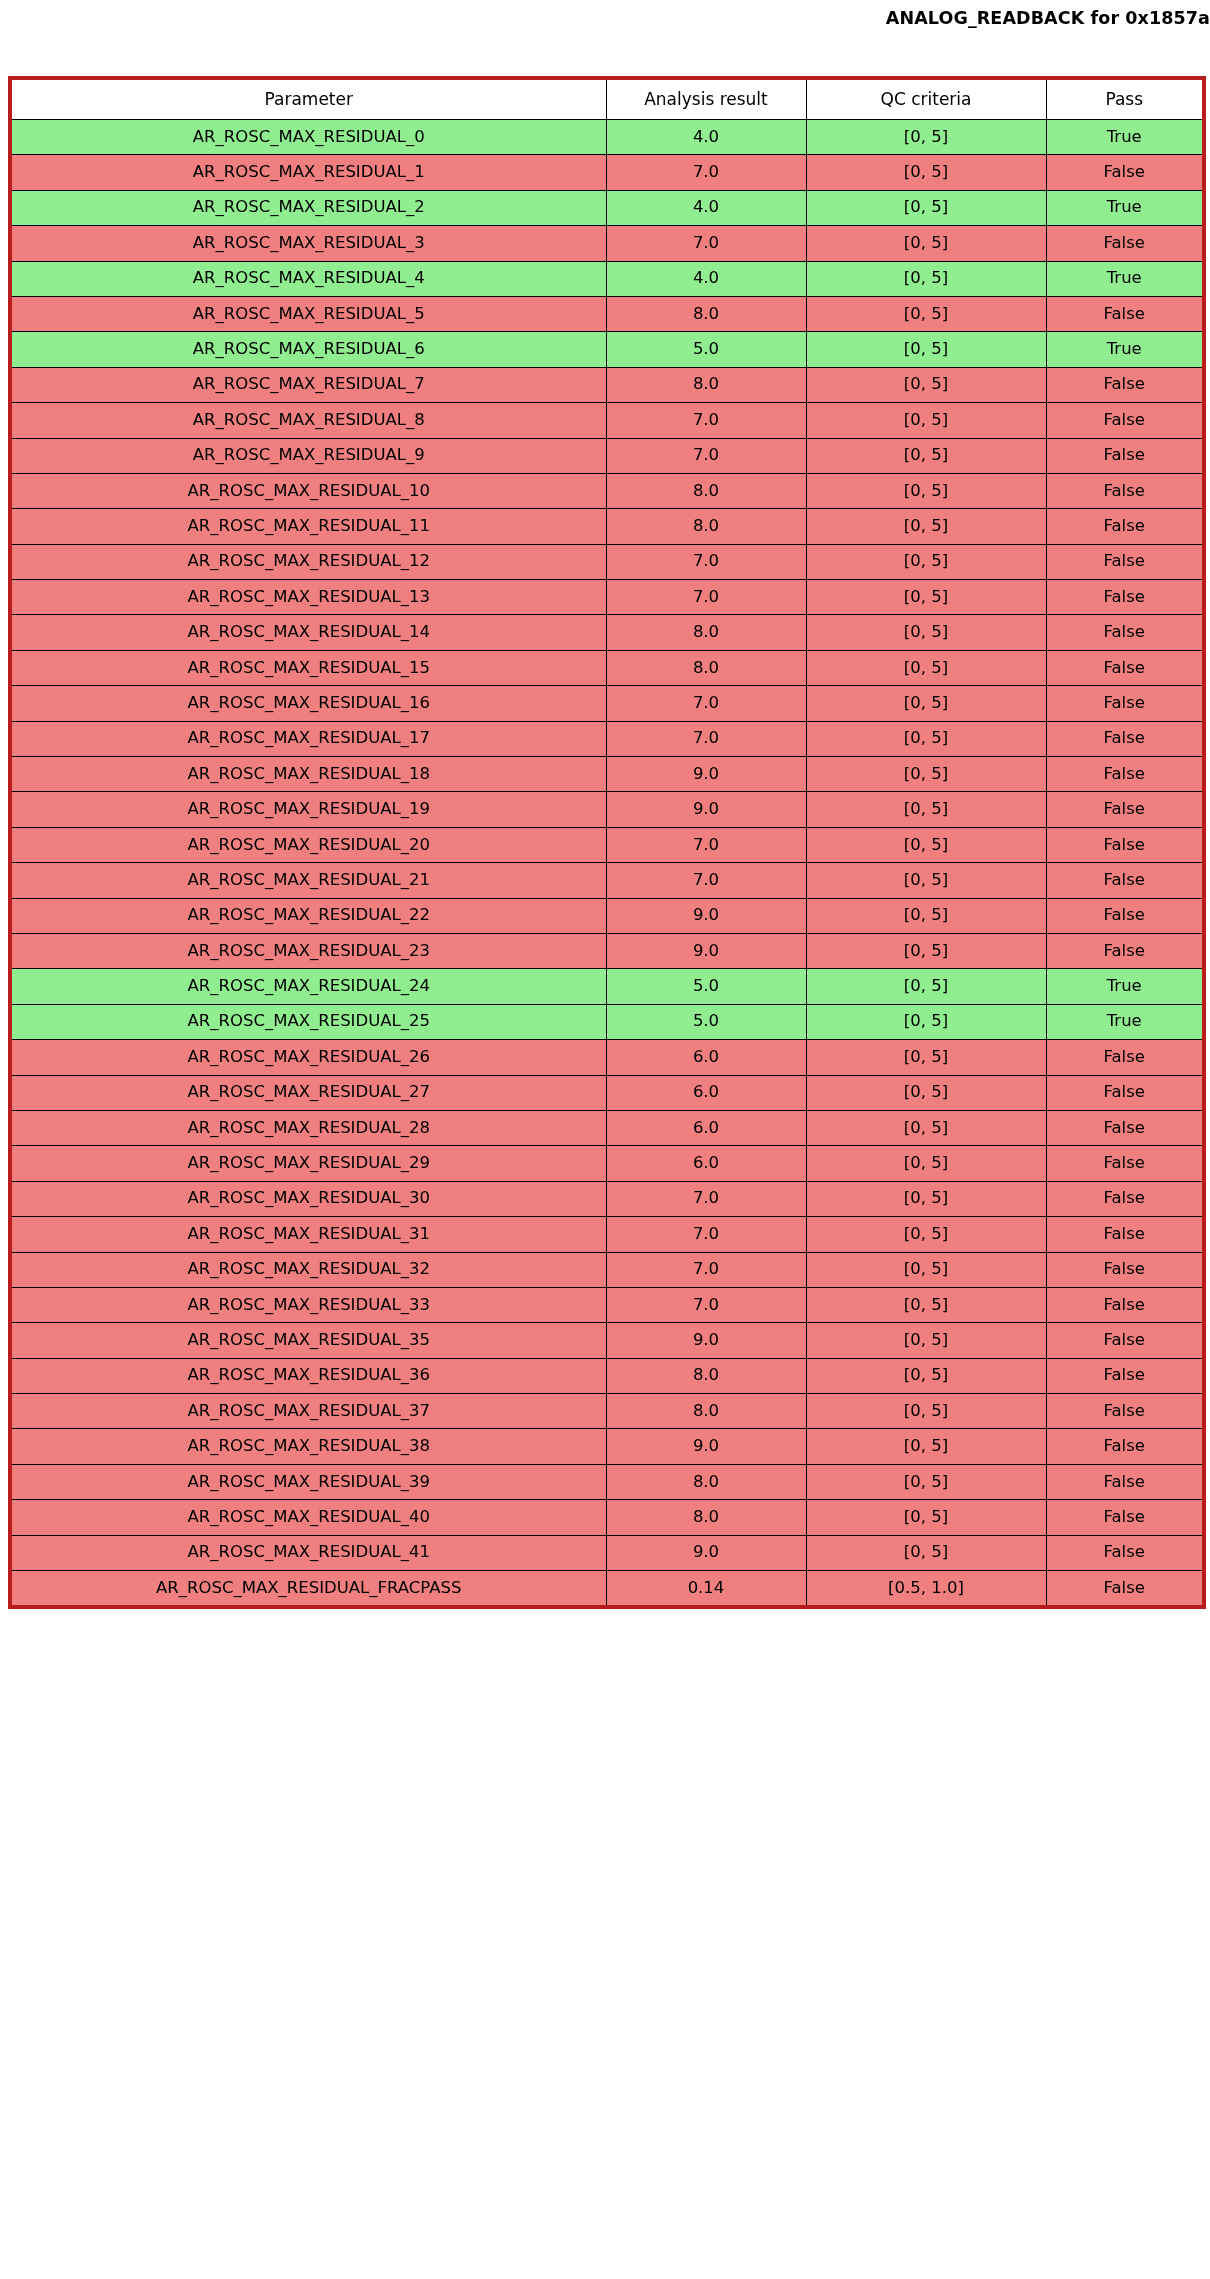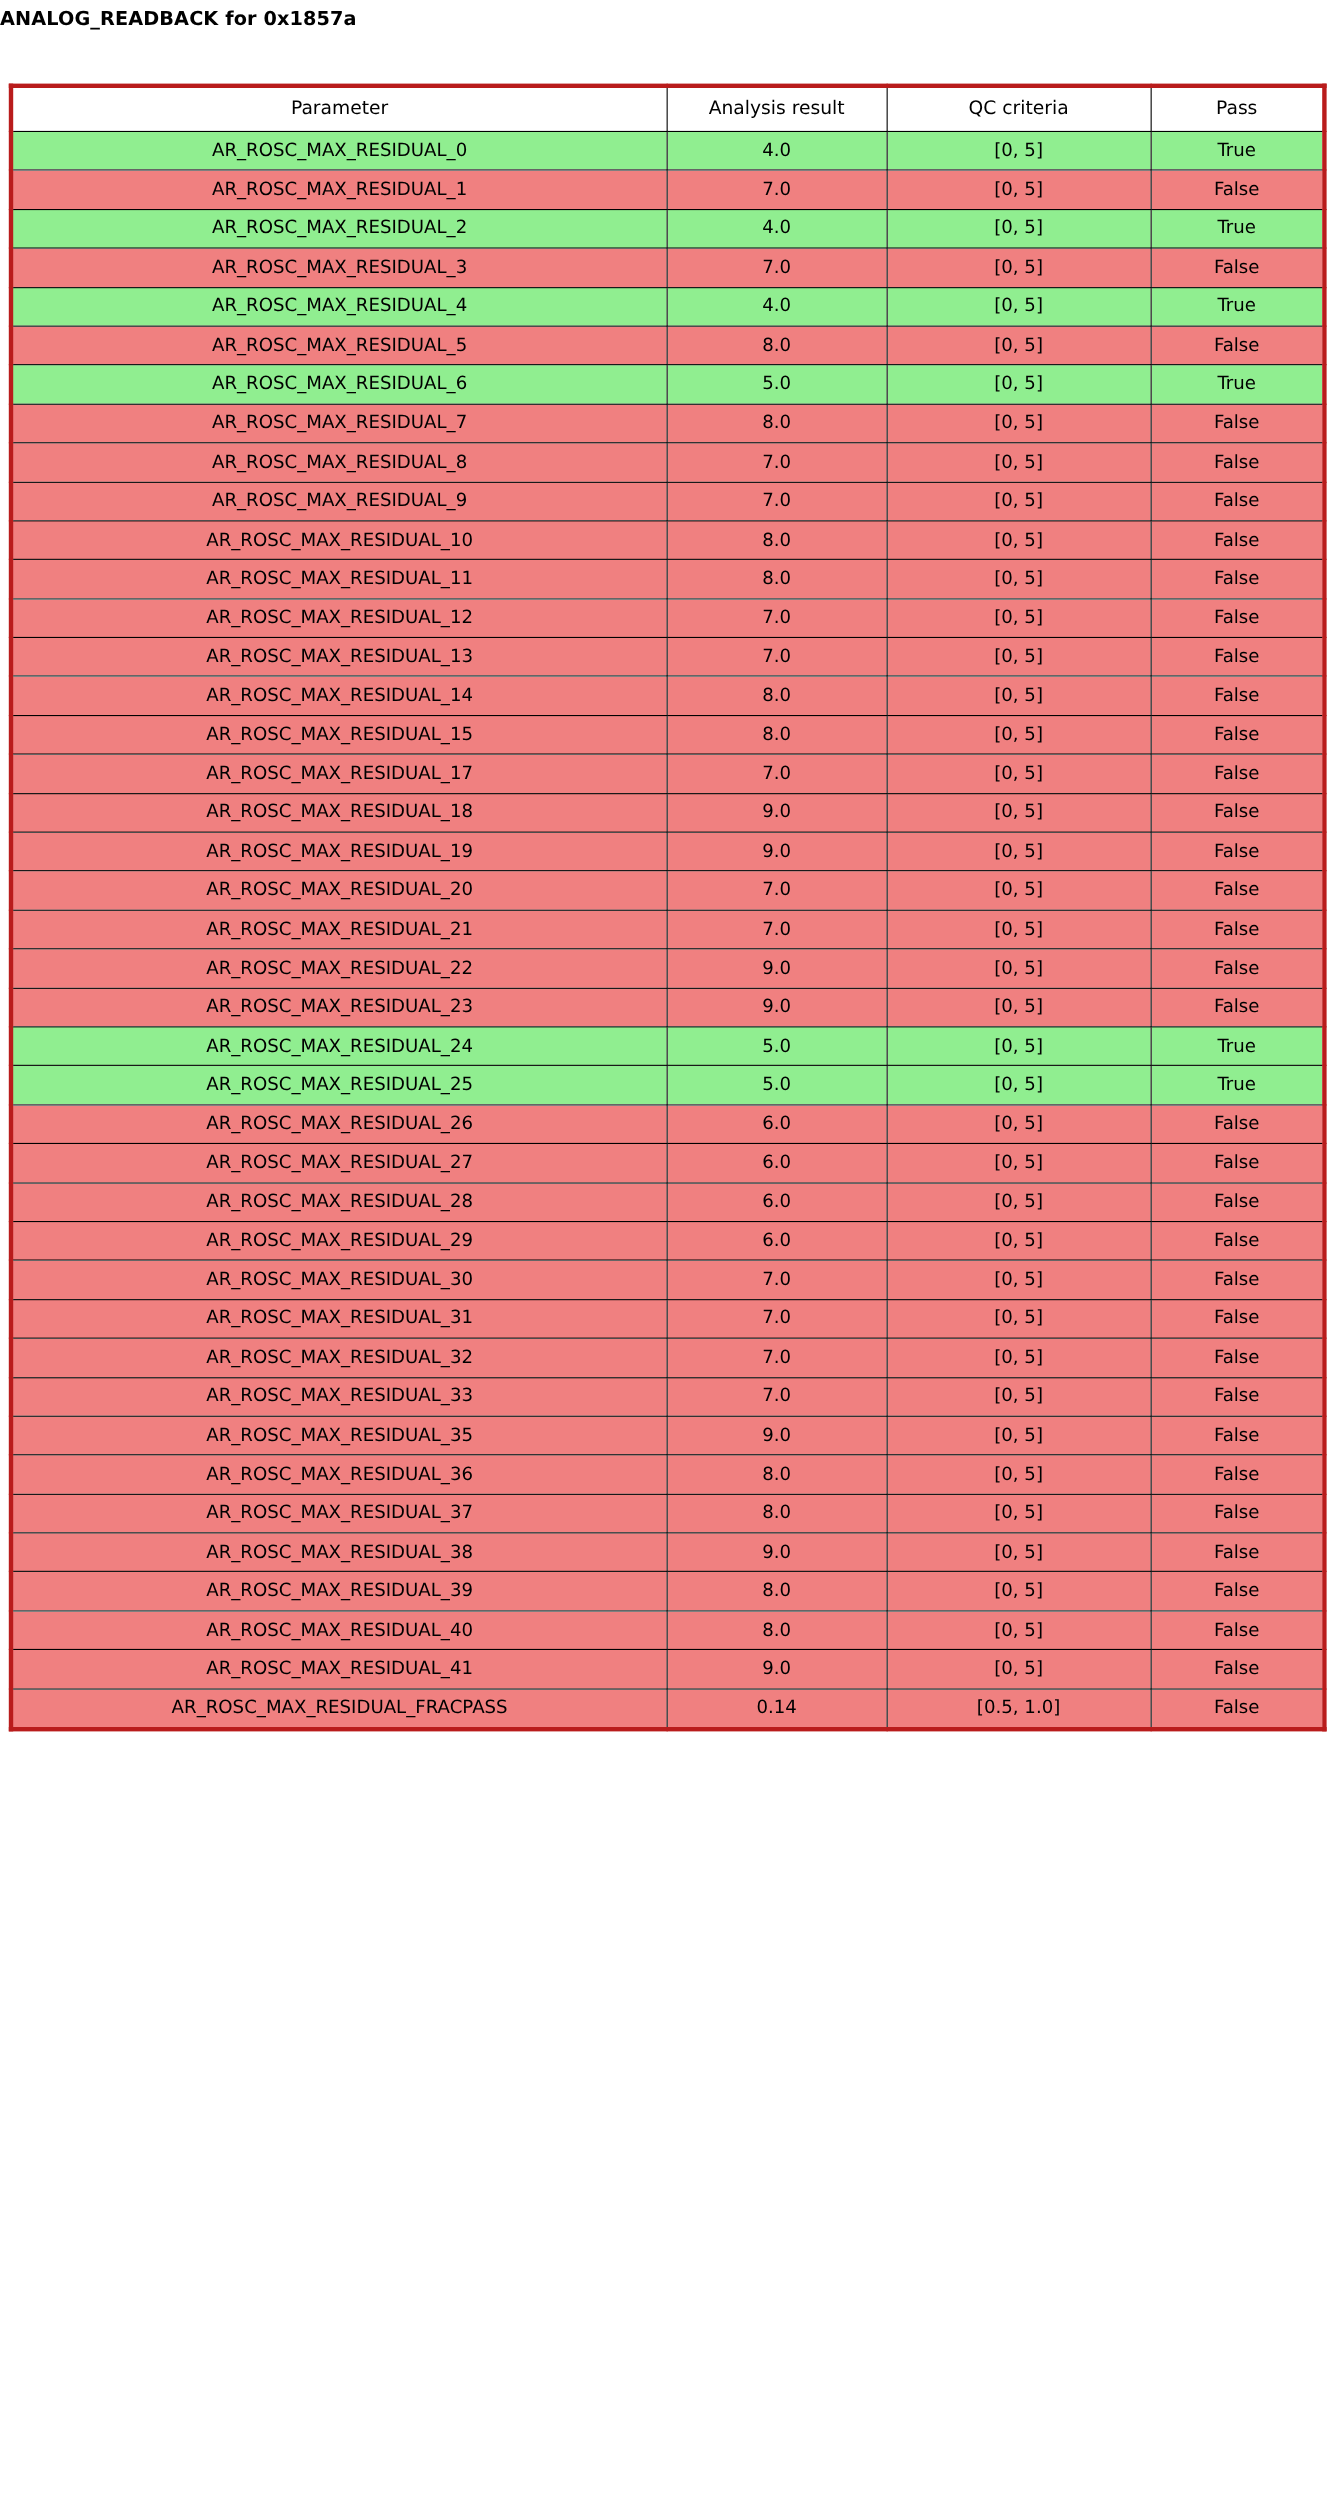--- a/index.html
+++ b/index.html
@@ -18,21 +18,21 @@
     position: relative;
     width: 1210px;
     height: 2279px;
     background: #ffffff;
   }
   #title {
     position: absolute;
     top: 8px;
     left: 0;
     width: 1210px;
-    text-align: left;
+    text-align: right;
     font-size: 17.5px;
     font-weight: bold;
     letter-spacing: 0.1px;
     color: #000000;
   }
   #table-wrap {
     position: absolute;
     top: 76px;
     left: 8px;
     width: 1194px;
@@ -186,20 +186,26 @@
             <td>[0, 5]</td>
             <td>False</td>
           </tr>
           <tr class="row-fail">
             <td>AR_ROSC_MAX_RESIDUAL_15</td>
             <td>8.0</td>
             <td>[0, 5]</td>
             <td>False</td>
           </tr>
           <tr class="row-fail">
+            <td>AR_ROSC_MAX_RESIDUAL_16</td>
+            <td>7.0</td>
+            <td>[0, 5]</td>
+            <td>False</td>
+          </tr>
+          <tr class="row-fail">
             <td>AR_ROSC_MAX_RESIDUAL_17</td>
             <td>7.0</td>
             <td>[0, 5]</td>
             <td>False</td>
           </tr>
           <tr class="row-fail">
             <td>AR_ROSC_MAX_RESIDUAL_18</td>
             <td>9.0</td>
             <td>[0, 5]</td>
             <td>False</td>

